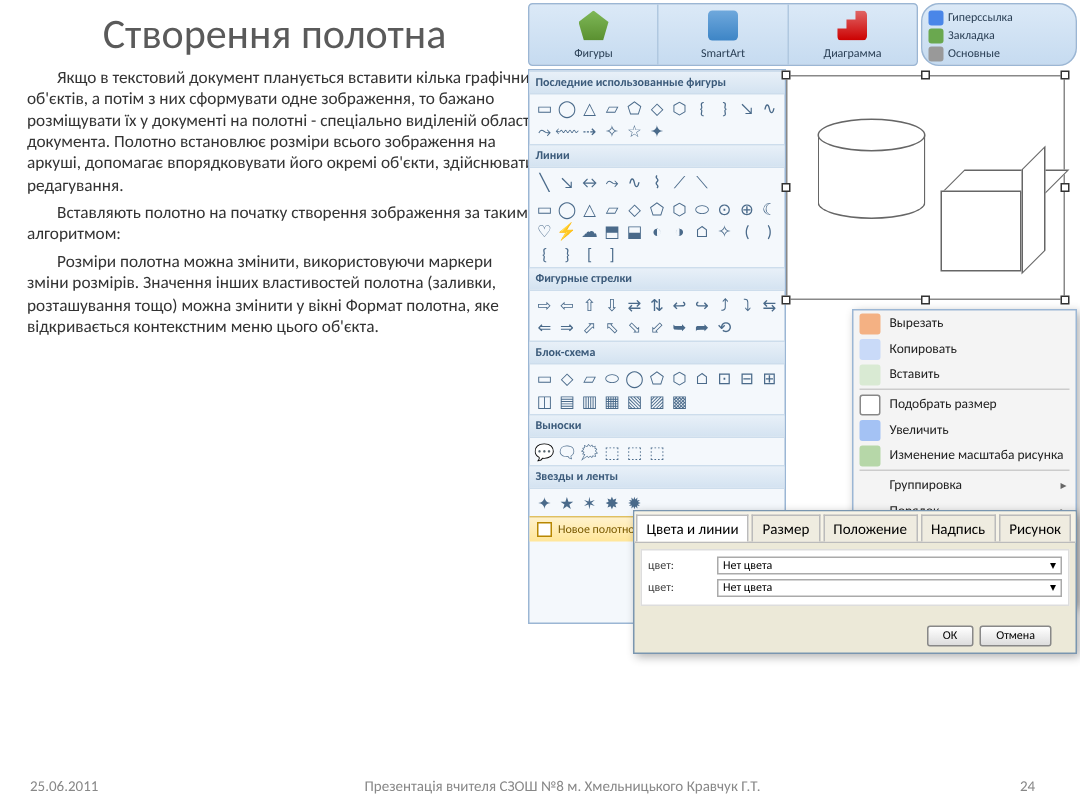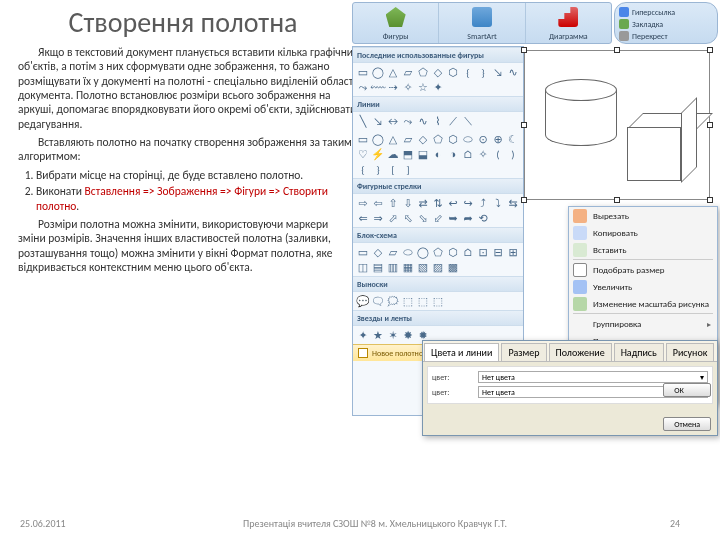--- a/index.html
+++ b/index.html
@@ -6,21 +6,21 @@
   body { width: 720px; height: 540px; font-family: Calibri, Arial, sans-serif; background: #fff; position: relative; overflow: hidden; }
   .slide { width: 720px; height: 540px; position: relative; padding: 8px 18px 0 18px; }
   .title { font-size: 28px; color: #5a5a5a; text-align: center; width: 330px; line-height: 1.1; margin-bottom: 6px; }
   .body-text { width: 340px; font-size: 11.5px; color: #333; line-height: 1.25; }
   .body-text p { margin-bottom: 4px; text-indent: 20px; }
   .body-text ol { list-style: decimal; padding-left: 18px; margin-bottom: 4px; }
   .body-text li { margin-bottom: 2px; }
   .red { color: #c00000; font-weight: 500; }
   .footer { position: absolute; bottom: 10px; left: 0; width: 720px; display: flex; justify-content: space-between; align-items: center; font-size: 10px; color: #888; padding: 0 20px; }
   .footer-center { text-align: center; flex: 1; }
-  .page-num { width: 30px; text-align: left; }
+  .page-num { width: 30px; text-align: center; }
   .date { width: 60px; }
 
   
   .ribbon-zone { position: absolute; top: 0; right: 0; width: 368px; height: 440px; }
   .ribbon-top { position: absolute; top: 2px; left: 0; width: 260px; height: 42px; background: linear-gradient(#dbe9f7,#c6dbf0); border: 1px solid #9bb6d4; border-radius: 3px; display: flex; }
   .rbtn { flex:1; border-right:1px solid #b0c8e0; font-size:8px; text-align:center; padding-top:28px; position:relative; color:#2a3f55;}
   .rbtn:last-child{border-right:none;}
   .rbtn .ic{position:absolute; top:4px; left:50%; transform:translateX(-50%); width:20px; height:20px; border-radius:3px;}
   .ic-shapes{background:linear-gradient(#7fb858,#5a9030); clip-path: polygon(50% 0,100% 38%,82% 100%,18% 100%,0 38%);}
   .ic-smart{background:linear-gradient(#6fa8dc,#3d85c6);}
@@ -57,56 +57,52 @@
 
   .dlg{position:absolute; top:340px; left:70px; width:296px; height:96px; background:#ece9d8; border:1px solid #7a96b0; box-shadow:2px 2px 6px rgba(0,0,0,.3); font-size:8px;}
   .dlg-title{background:linear-gradient(#ffe08a,#f7c945);padding:3px 6px;font-weight:bold;color:#5a4400;}
   .dlg-tabs{display:flex;border-bottom:1px solid #bbb;background:#f6f3e7;}
   .dlg-tab{padding:2px 6px;border:1px solid #bbb;border-bottom:none;margin:2px 1px 0 1px;background:#efece0;font-size:10px;}
   .dlg-tab.active{background:#fff;}
   .dlg-body{background:#fff;margin:4px;border:1px solid #ddd;height:38px;padding:4px;}
   .dlg-row{display:flex;align-items:center;gap:6px;margin-bottom:3px;}
   .dlg-row label{width:40px;color:#444;}
   .dlg-row .sel{flex:1;border:1px solid #aaa;height:12px;background:#fff;display:flex;align-items:center;padding:0 3px;justify-content:space-between;}
-  .dlg-btns{position:absolute;bottom:4px;right:6px;display:flex;gap:20px;flex-direction:column;}
+  .dlg-btns{position:absolute;bottom:4px;right:16px;display:flex;gap:4px;}
   .dlg-btn{border:1px solid #888;background:linear-gradient(#fff,#ddd);padding:1px 10px;font-size:8px;border-radius:2px;}
 </style>
 </head>
 <body>
 
 <div class="slide">
   <div class="title">Створення полотна</div>
   <div class="body-text">
     <p>Якщо в текстовий документ планується вставити кілька графічних об'єктів, а потім з них сформувати одне зображення, то бажано розміщувати їх у документі на полотні - спеціально виділеній області документа. Полотно встановлює розміри всього зображення на аркуші, допомагає впорядковувати його окремі об'єкти, здійснювати редагування.</p>
     <p>Вставляють полотно на початку створення зображення за таким алгоритмом:</p>
-    <ol>
-      <li>Вибрати місце на сторінці, де буде вставлено полотно.</li>
-      <li><span>Виконати </span><span class="red">Вставлення =&gt; Зображення =&gt; Фігури =&gt; Створити полотно</span>.</li>
-    </ol>
     <p>Розміри полотна можна змінити, використовуючи маркери зміни розмірів. Значення інших властивостей полотна (заливки, розташування тощо) можна змінити у вікні Формат полотна, яке відкривається контекстним меню цього об'єкта.</p>
   </div>
 
   <div class="ribbon-zone">
     <div class="ribbon-top">
       <div class="rbtn"><div class="ic ic-shapes"></div><span>Фигуры</span></div>
       <div class="rbtn"><div class="ic ic-smart"></div><span>SmartArt</span></div>
       <div class="rbtn"><div class="ic ic-chart"></div><span>Диаграмма</span></div>
     </div>
     <div class="ribbon-right">
       <div>
           <span class="mini-ic" style="background:#4a86e8"></span>
           <span>Гиперссылка</span>
         </div>
       <div>
           <span class="mini-ic" style="background:#6aa84f"></span>
           <span>Закладка</span>
         </div>
       <div>
           <span class="mini-ic" style="background:#999"></span>
-          <span>Перекрест</span>
+          <span>Основные</span>
         </div>
     </div>
 
     <div class="shapes-panel">
       <div class="sp-head">Последние использованные фигуры</div>
       <div class="sp-grid">
         <span class="sh">▭</span>
           <span class="sh">◯</span>
           <span class="sh">△</span>
           <span class="sh">▱</span>

